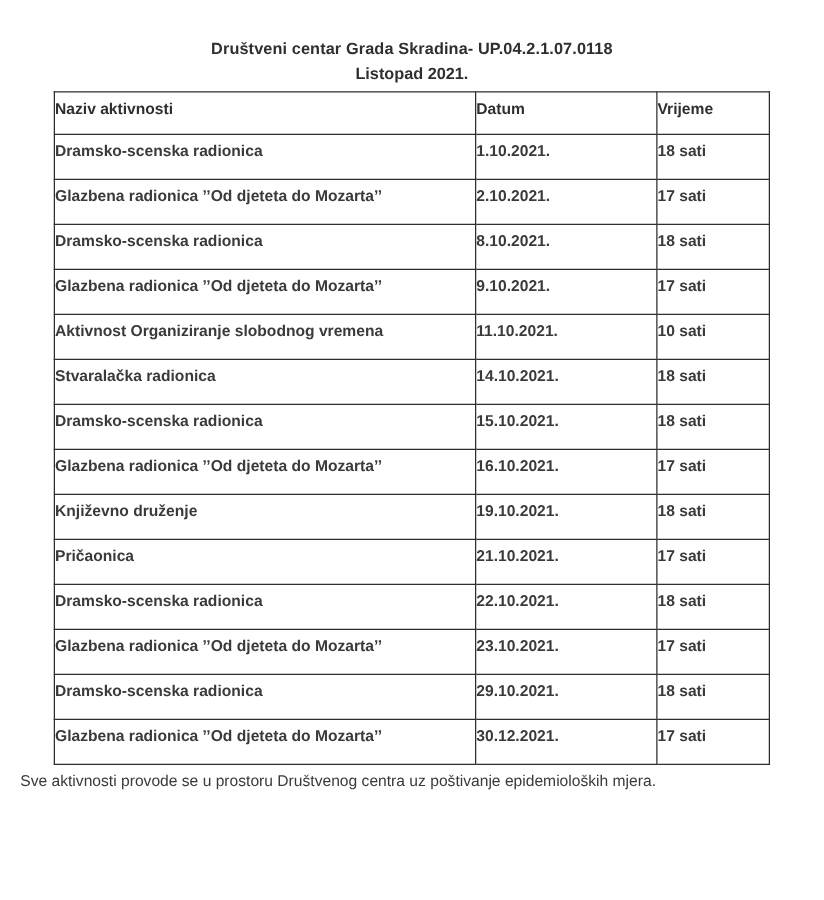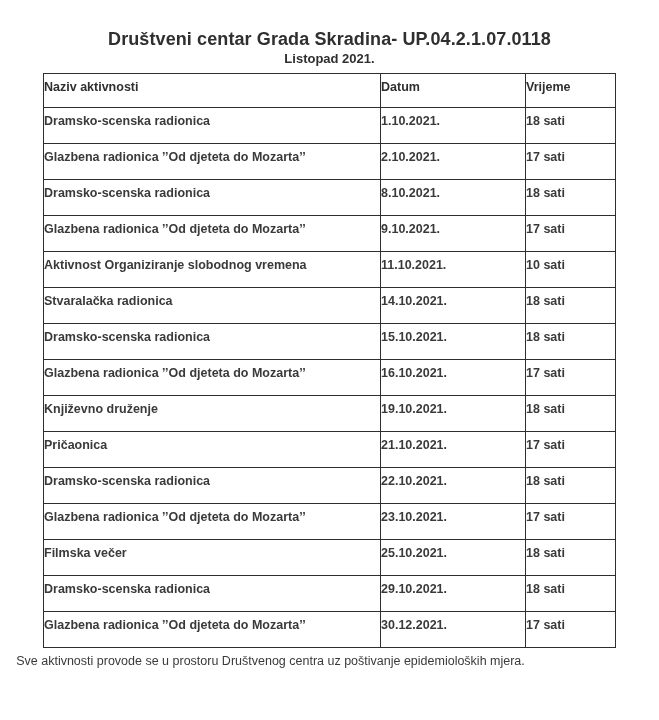--- a/index.html
+++ b/index.html
@@ -11,21 +11,21 @@
     color: #3a3a3a;
     overflow: hidden;
   }
   .page {
     width: 659px;
     height: 720px;
     padding-top: 31px;
   }
   .doc-title {
     text-align: center;
-    font-size: 18px;
+    font-size: 13px;
     font-weight: bold;
     color: #2f2f2f;
     line-height: 16px;
     letter-spacing: 0.1px;
   }
   .doc-subtitle {
     text-align: center;
     font-size: 13px;
     font-weight: bold;
     color: #2f2f2f;
@@ -149,25 +149,20 @@
           <td>Dramsko-scenska radionica</td>
           <td>22.10.2021.</td>
           <td>18 sati</td>
         </tr>
         <tr>
           <td>Glazbena radionica ’’Od djeteta do Mozarta’’</td>
           <td>23.10.2021.</td>
           <td>17 sati</td>
         </tr>
         <tr>
-          <td>Filmska večer</td>
-          <td>25.10.2021.</td>
-          <td>18 sati</td>
-        </tr>
-        <tr>
           <td>Dramsko-scenska radionica</td>
           <td>29.10.2021.</td>
           <td>18 sati</td>
         </tr>
         <tr>
           <td>Glazbena radionica ’’Od djeteta do Mozarta’’</td>
           <td>30.12.2021.</td>
           <td>17 sati</td>
         </tr>
       </tbody>

